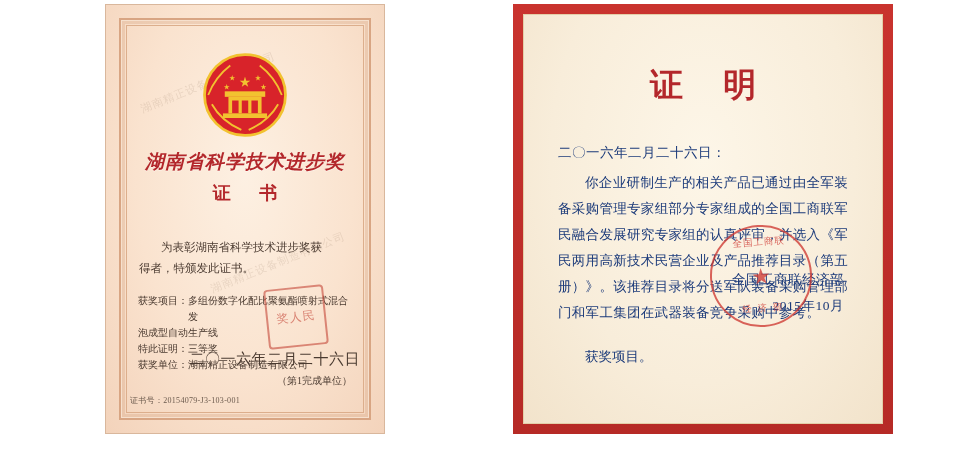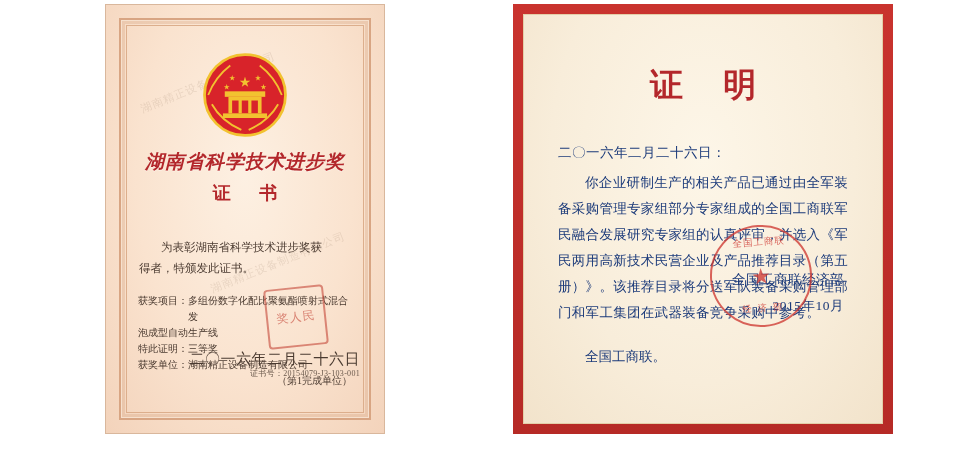--- a/index.html
+++ b/index.html
@@ -128,22 +128,22 @@
     bottom: 40px;
     text-align: right;
     font-size: 15px;
     color: #4a3a30;
     letter-spacing: 0.5px;
   }
   .cert1-code {
     position: absolute;
     left: 0;
     right: 0;
-    bottom: 30px;
-    text-align: right;
+    bottom: 3px;
+    text-align: left;
     font-size: 8px;
     color: #6b5a4d;
     letter-spacing: 0.3px;
   }
   .seal1 {
     position: absolute;
     right: 34px;
     bottom: 62px;
     width: 56px;
     height: 56px;
@@ -357,21 +357,21 @@
     </div>
   </div>
 
   <div class="cert2-wrap">
     <div class="cert2">
       <div class="cert2-inner">
         <div class="cert2-content">
           <div class="cert2-title">证 明</div>
           <div class="cert2-recipient">二〇一六年二月二十六日：</div>
           <div class="cert2-para">你企业研制生产的相关产品已通过由全军装备采购管理专家组部分专家组成的全国工商联军民融合发展研究专家组的认真评审，并选入《军民两用高新技术民营企业及产品推荐目录（第五册）》。该推荐目录将分送军队装备采购管理部门和军工集团在武器装备竞争采购中参考。</div>
-          <div class="cert2-closing">全国工商联。</div>
+          <div class="cert2-closing">获奖项目。</div>
 
           <div class="cert2-signoff">
             <div>全国工商联经济部</div>
             <div>2015年10月</div>
           </div>
 
           <div class="seal2">
             <div class="top-text">全国工商联</div>
             <div class="star">★</div>
             <div class="bottom-text">经 济 部</div>

